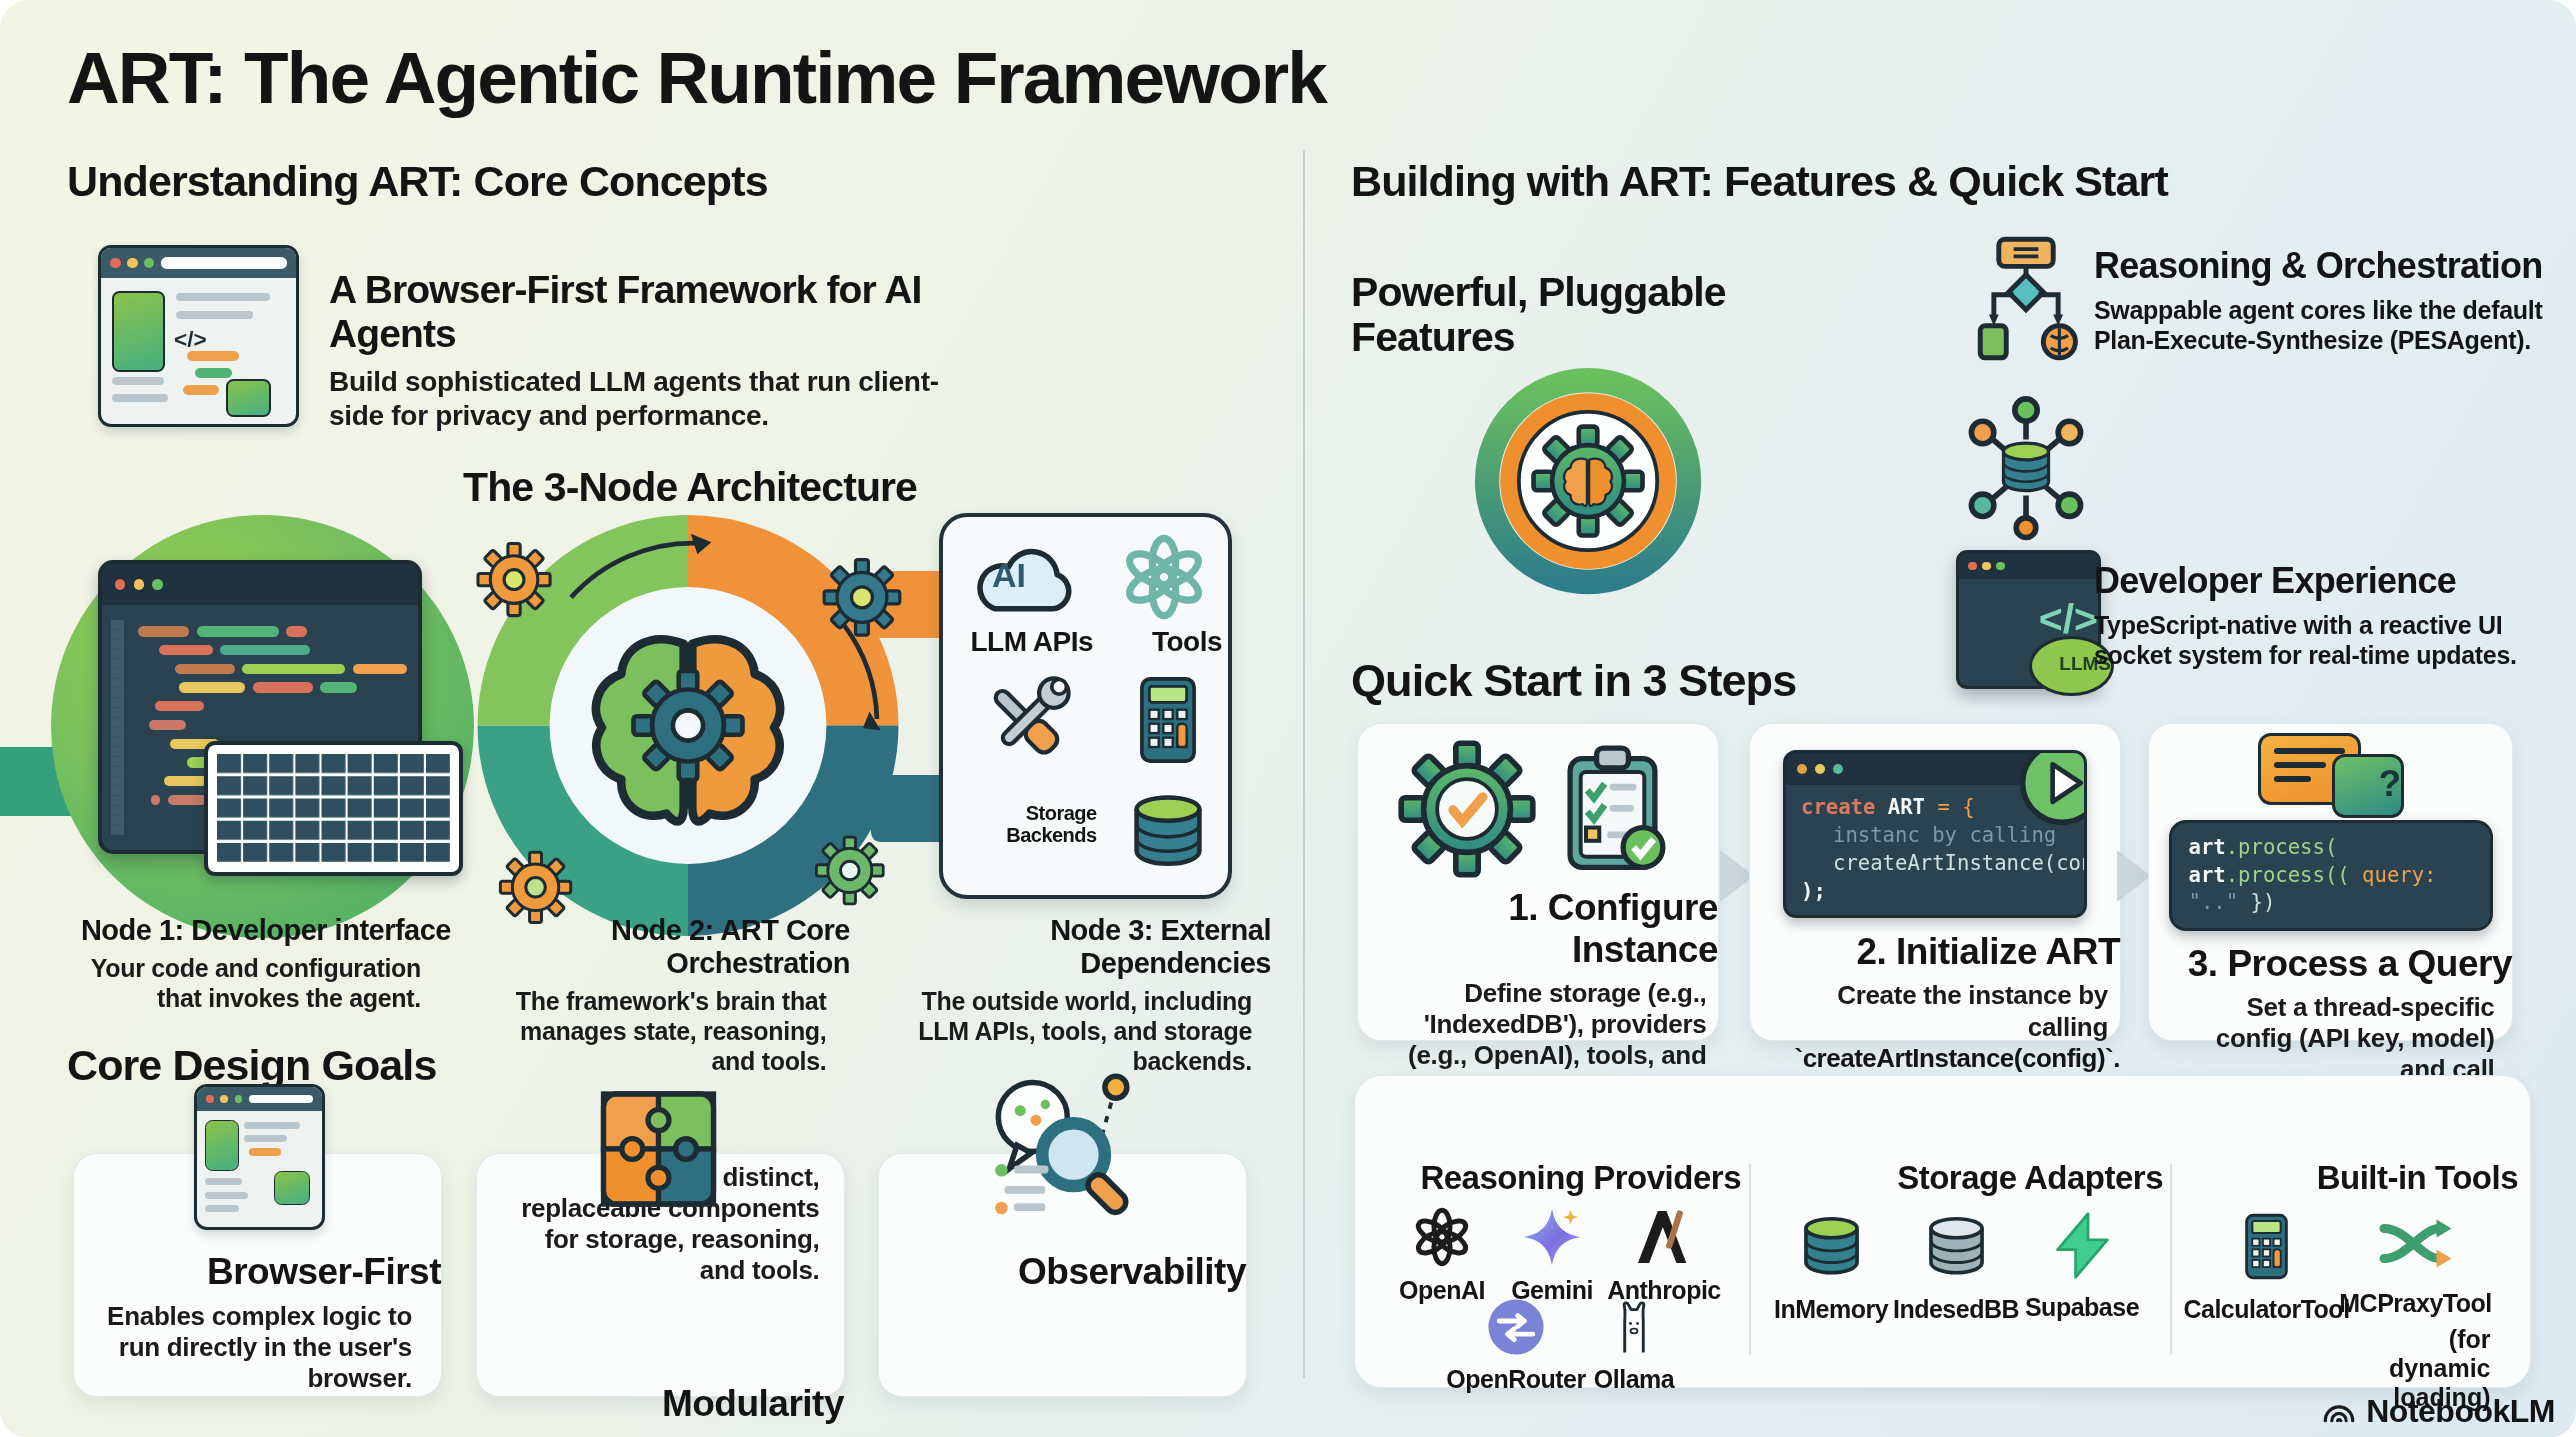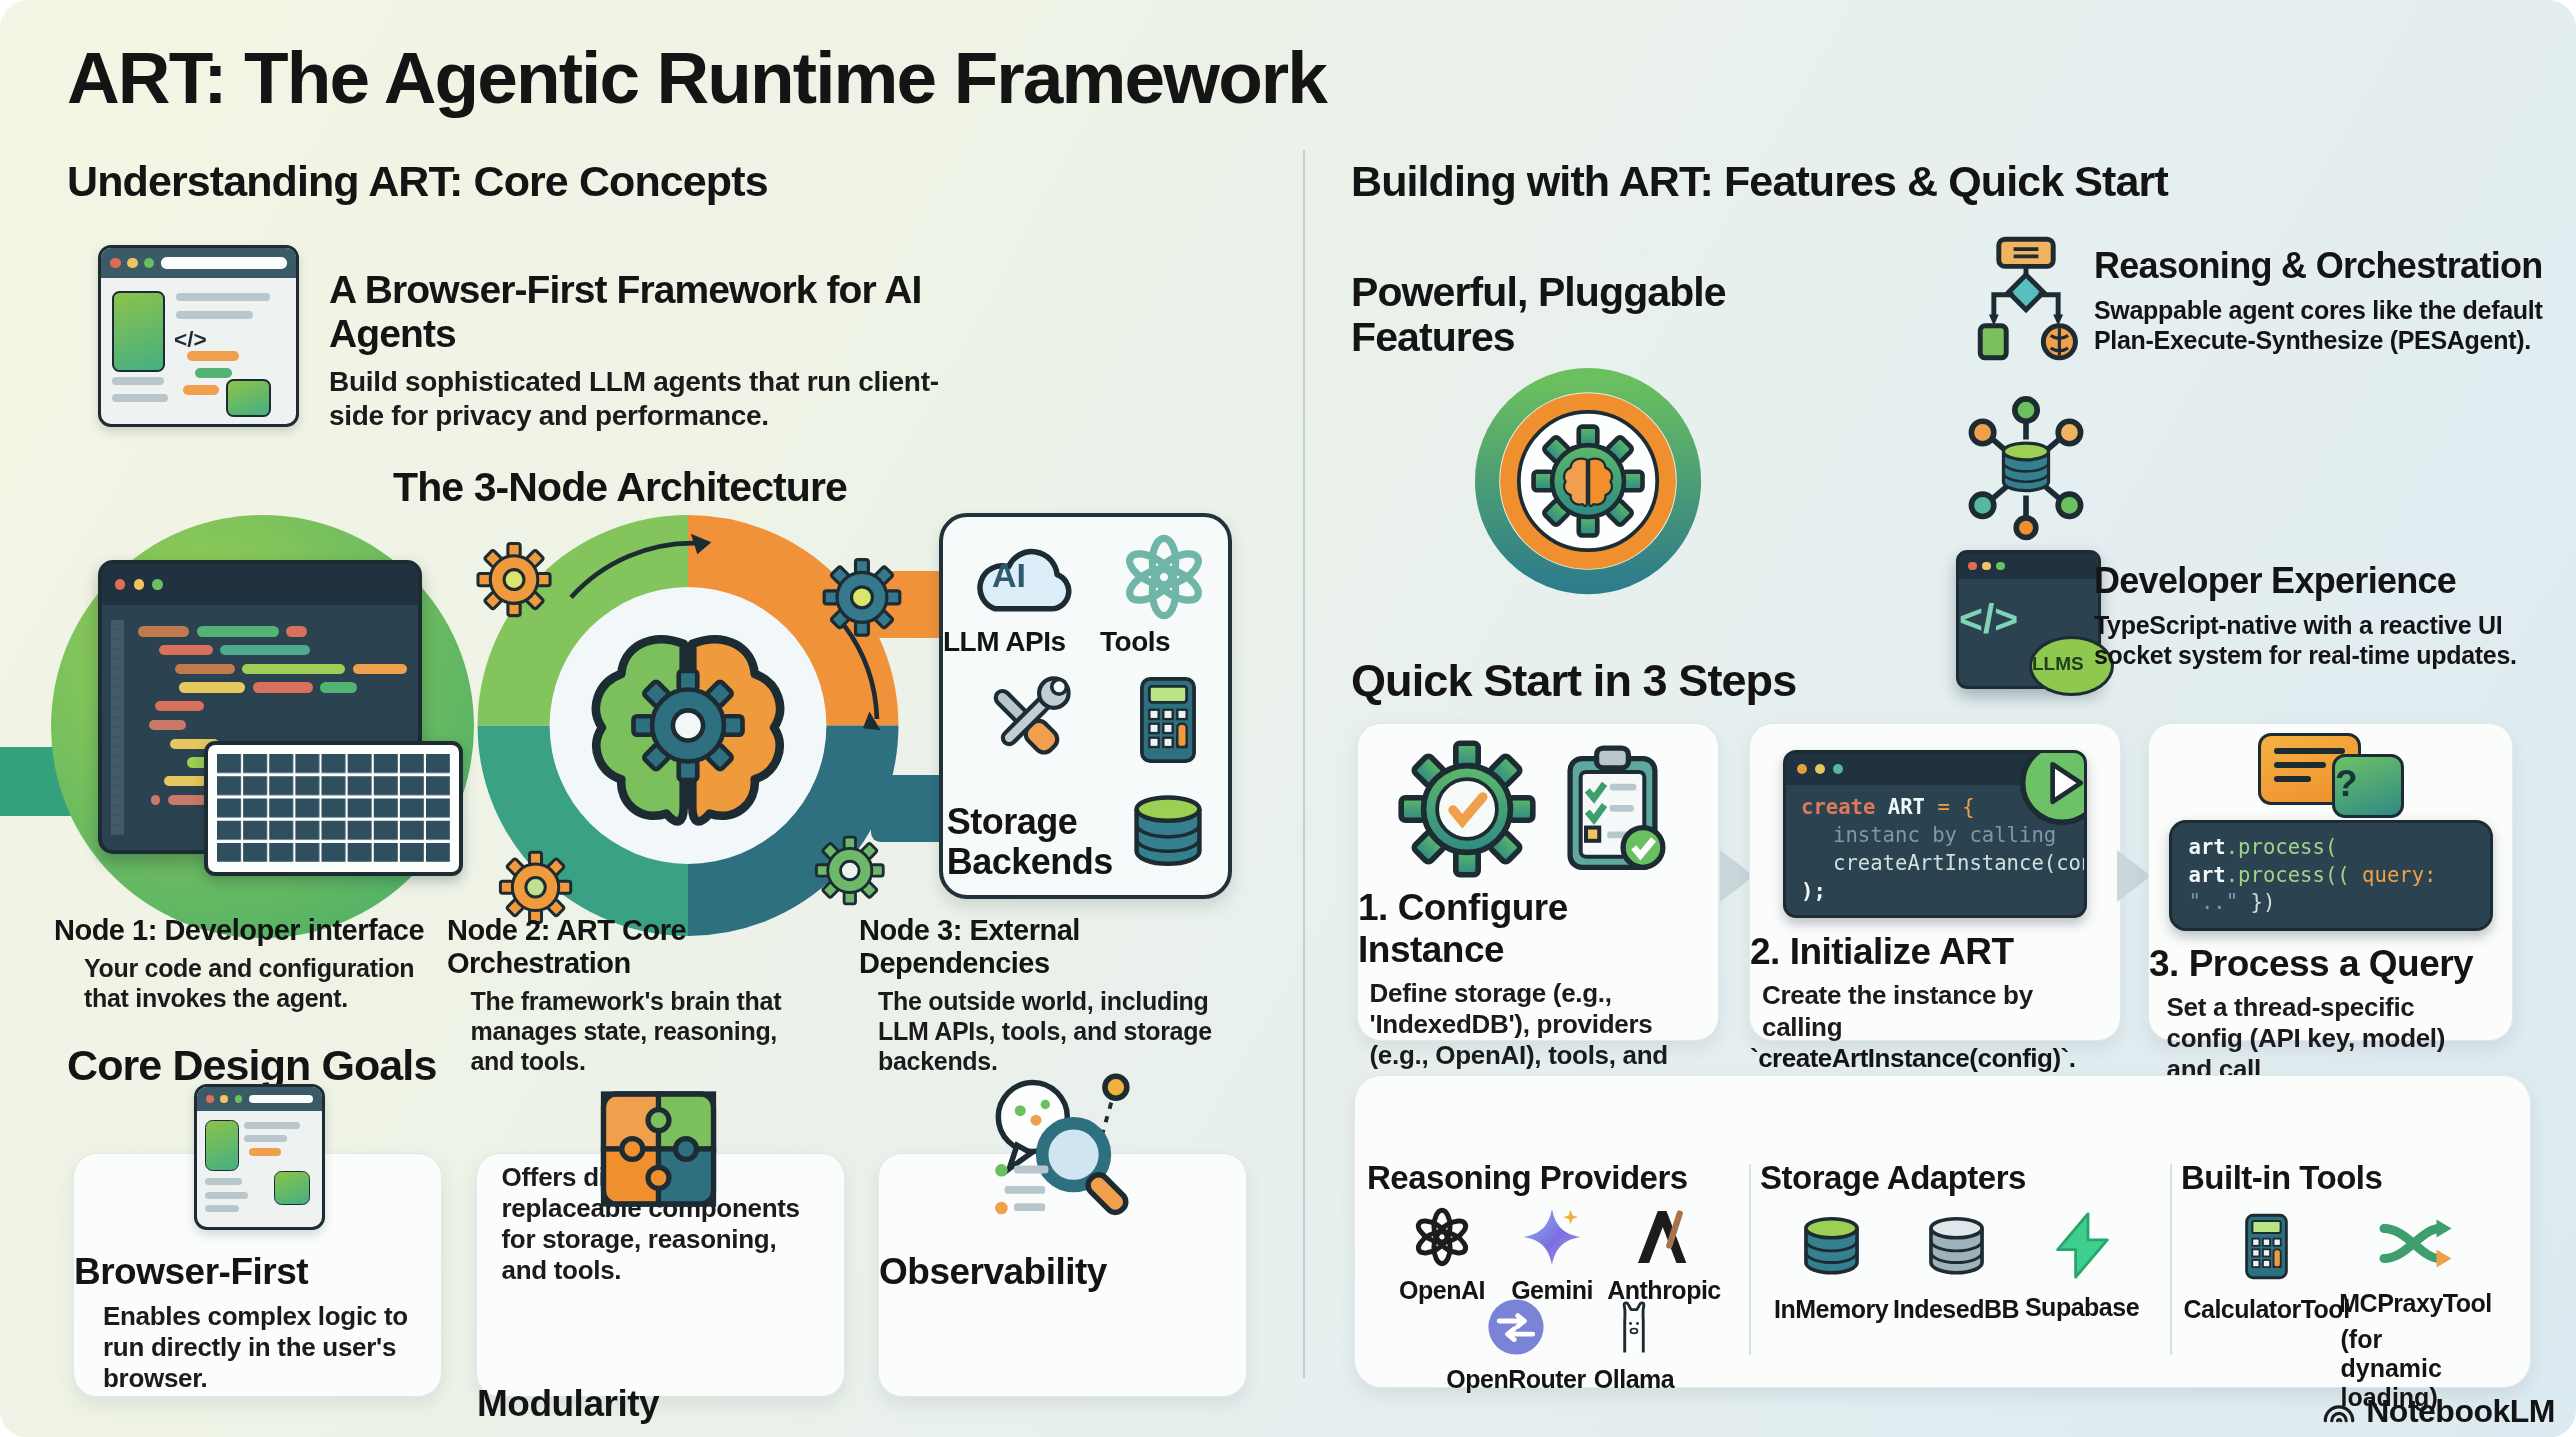--- a/index.html
+++ b/index.html
@@ -4,21 +4,21 @@
 <style>
   html,body{margin:0;padding:0;background:#fff;}
   #canvas{position:relative;width:2576px;height:1438px;overflow:hidden;border-radius:28px;
     background:linear-gradient(120deg,#f4f5e4 0%,#eef3e6 30%,#e6eff0 65%,#dceaf1 100%);
     font-family:"Liberation Sans","DejaVu Sans",sans-serif;color:#141414;}
   .abs{position:absolute;}
   h1,h2,h3{margin:0;font-weight:800;}
   .t-h1{font-size:73px;letter-spacing:-1.9px;}
   .t-h2{font-size:43px;letter-spacing:-0.9px;font-weight:700;}
   .t-h3{font-size:43px;letter-spacing:-0.9px;font-weight:800;}
-  .center{text-align:left;}
+  .center{text-align:right;}
   .card{background:#fbfdfc;border:0.9px solid #e3e9e8;border-radius:24px;box-shadow:0 7.5px 17px rgba(55,80,90,.10);}
   .divider{width:1.9px;background:#c2ced2;}
   .vline{width:1.9px;background:#d8e0e2;}
   .body-txt{font-weight:600;line-height:1.2;color:#1b1b1b;letter-spacing:-0.3px;}
   .bold-txt{font-weight:800;letter-spacing:-0.5px;}
   
   .browser{border:3.7px solid #1d2b33;border-radius:13px;background:#eef2f1;overflow:hidden;box-shadow:0 4.7px 9.4px rgba(40,60,70,.18);}
   .b-bar{height:30px;background:#3b5a68;display:flex;align-items:center;gap:6.6px;padding:0 9.4px;}
   .dot{width:10.3px;height:10.3px;border-radius:50%;}
   .d-r{background:#df6c55;} .d-y{background:#f0c35e;} .d-g{background:#6abf5e;}
@@ -375,21 +375,21 @@
         <use href="#sym-knot" width="96" height="96" stroke="#6fb5a8"></use>
       </svg>
     <div class="abs center bold-txt" style="left:0;top:109px;width:150px;font-size:28px">LLM APIs</div>
     <div class="abs center bold-txt" style="left:157px;top:109px;width:122px;font-size:28px">Tools</div>
     <svg class="abs" style="left:30px;top:152px" width="105" height="105" viewBox="0 0 112 112">
         <use href="#sym-tools" width="112" height="112"></use>
       </svg>
     <svg class="abs" style="left:178px;top:148px" width="94" height="110" viewBox="0 0 100 118">
         <use href="#sym-calc" width="100" height="118"></use>
       </svg>
-    <div class="abs center bold-txt" style="left:3.7px;top:285px;width:150px;font-size:36px;line-height:1.1">Storage Backends</div>
+    <div class="abs center bold-txt" style="left:3.7px;top:285px;width:150px;font-size:20px;line-height:1.1">Storage Backends</div>
     <svg class="abs" style="left:180px;top:264px" width="90" height="101" viewBox="0 0 96 108">
         <use href="#sym-db" width="96" height="108" style="--db-top:#9ccf53;--db-body:#35808f"></use>
       </svg>
   </div>
 
   <div class="abs center" style="left:54px;top:914px;width:397px">
     <div class="bold-txt" style="font-size:29px">Node 1: Developer interface</div>
     <div class="body-txt" style="font-size:25px;margin:5.6px auto 0;width:337px">Your code and configuration that invokes the agent.</div>
   </div>
   <div class="abs center" style="left:447px;top:914px;width:403px">

